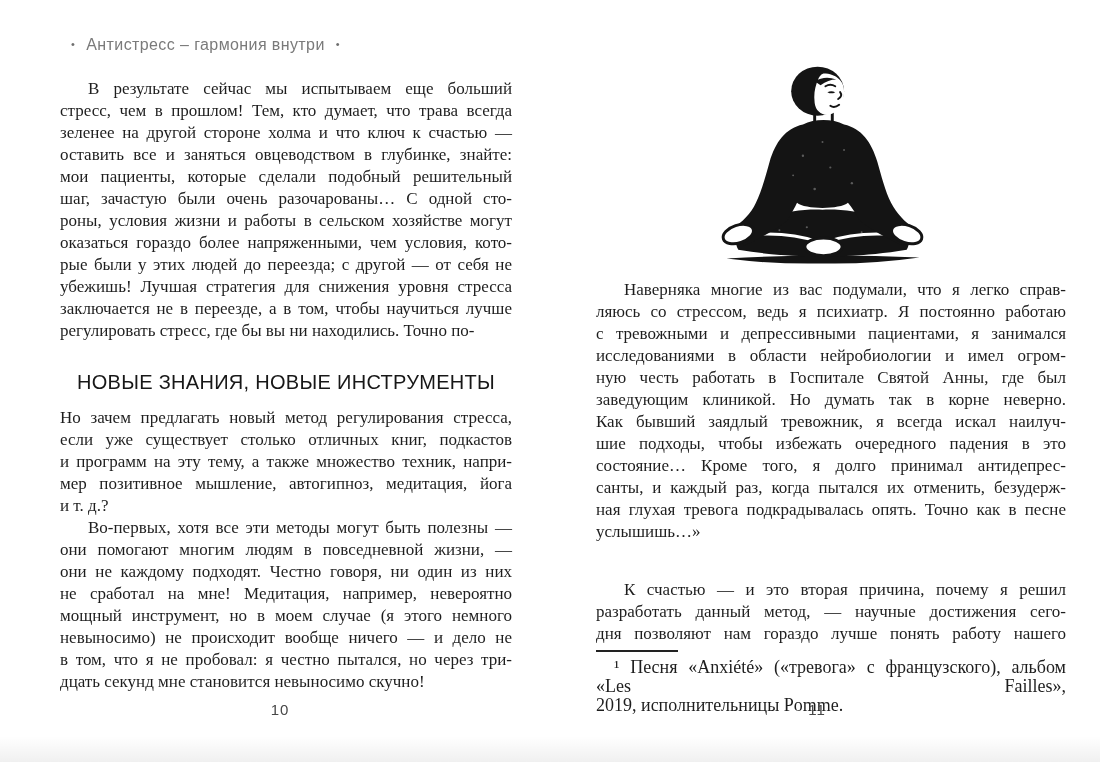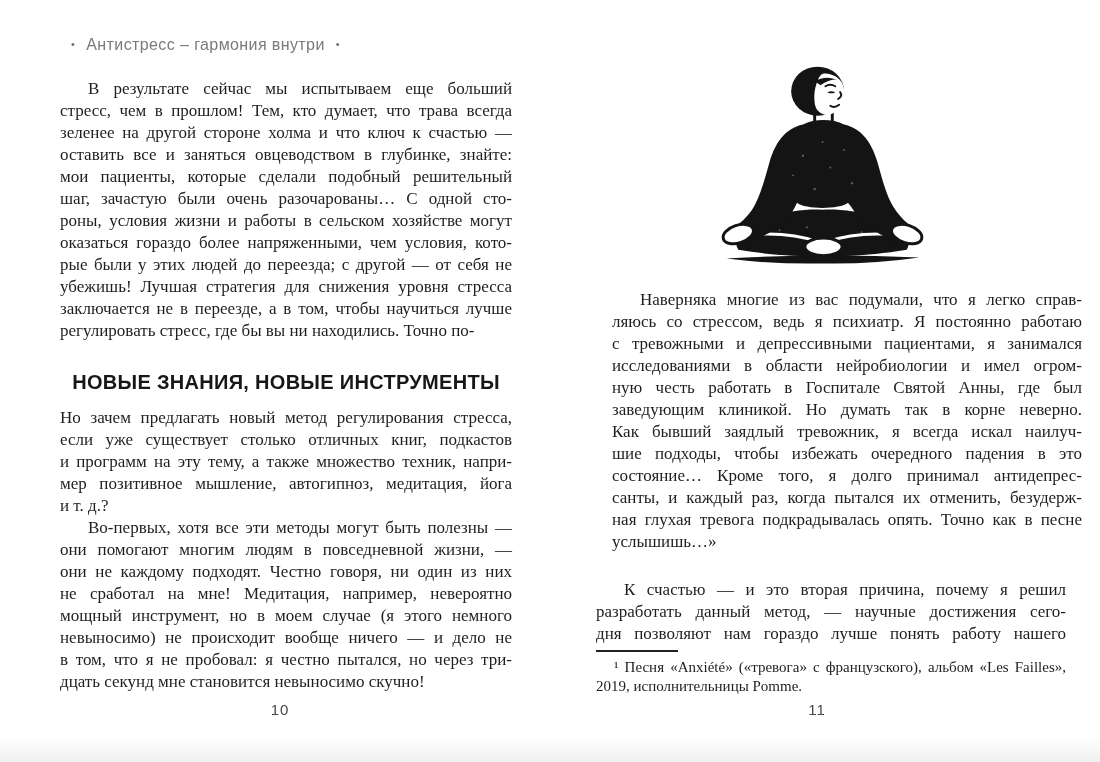--- a/index.html
+++ b/index.html
@@ -22,28 +22,28 @@
   .running-head .dot{font-size:11px;color:#6e6e6e;position:relative;top:-2px;padding:0 11px;}
   .textcol{position:absolute;font-size:17px;line-height:22px;color:#1e1e1e;}
   .line{text-align:justify;text-align-last:justify;}
   .para .line:last-child{text-align-last:left;}
   .para.cont .line:last-child{text-align-last:justify;}
   .para.indent .line:first-child{text-indent:28px;}
   #lp1{left:60px;top:78px;width:452px;}
   #lheading{
     position:absolute;left:60px;top:369px;width:452px;text-align:center;
     font-family:"Liberation Sans",sans-serif;font-size:20px;line-height:26px;
-    color:#171717;letter-spacing:0.3px;white-space:nowrap;font-weight:700;
+    color:#171717;letter-spacing:0.3px;white-space:nowrap;font-weight:400;
   }
   #lp2{left:60px;top:407px;width:452px;}
   #lp3{left:60px;top:517px;width:452px;}
-  #rp1{left:596px;top:289px;width:470px;margin-left:16px;}
+  #rp1{left:596px;top:279px;width:470px;}
   #rp2{left:596px;top:579px;width:470px;}
   .footnote-rule{position:absolute;left:596px;top:650px;width:82px;height:2px;background:#222;}
-  .footnote{position:absolute;left:596px;top:658px;width:470px;font-size:15px;line-height:19px;color:#1e1e1e;}
+  .footnote{position:absolute;left:596px;top:658px;width:470px;font-size:18px;line-height:19px;color:#1e1e1e;}
   .footnote .line:first-child{text-indent:18px;}
   .footnote .line:last-child{text-align-last:left;}
   .folio{
     position:absolute;top:701px;width:40px;text-align:center;
     font-family:"Liberation Sans",sans-serif;font-size:15px;color:#474747;letter-spacing:1px;
   }
   #folio-left{left:260px;}
   #folio-right{left:797px;}
   .illustration{position:absolute;left:705px;top:64px;width:235px;height:209px;}
 </style>

